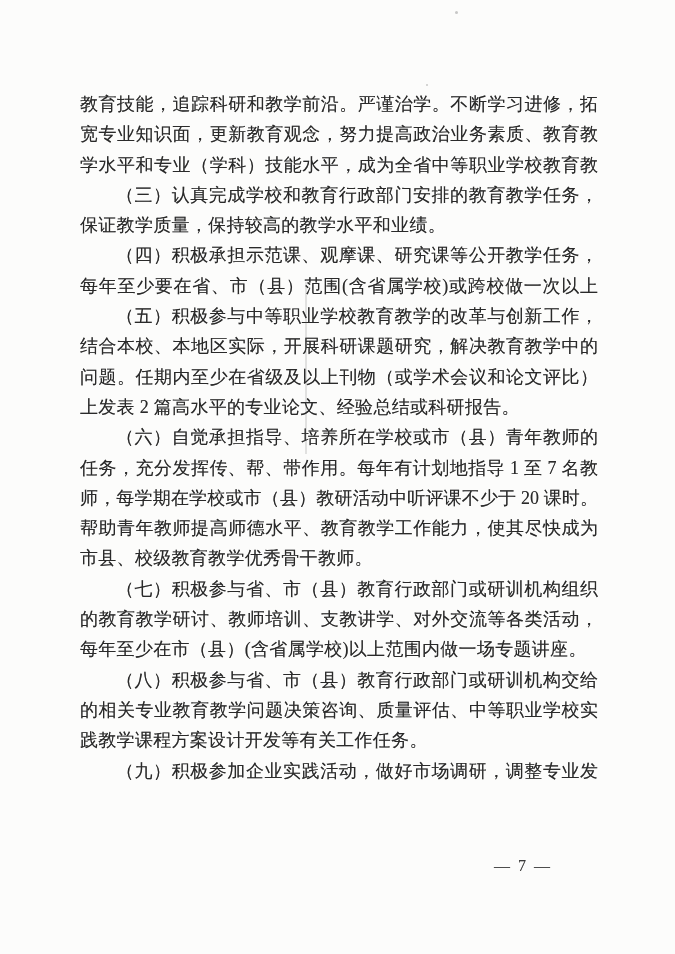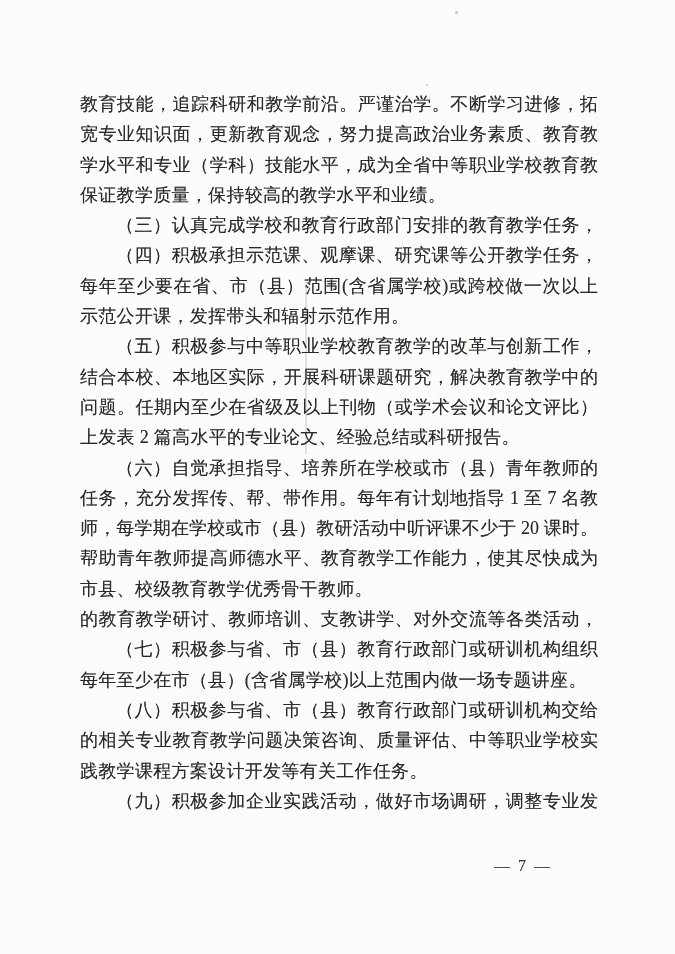--- a/index.html
+++ b/index.html
@@ -77,36 +77,35 @@
 </style>
 </head>
 <body>
 
 <div class="page">
 
   <div class="doc-body">
     <div class="line j">教育技能，追踪科研和教学前沿。严谨治学。不断学习进修，拓</div>
     <div class="line j">宽专业知识面，更新教育观念，努力提高政治业务素质、教育教</div>
     <div class="line j">学水平和专业（学科）技能水平，成为全省中等职业学校教育教</div>
+    <div class="line j in">（三）认真完成学校和教育行政部门安排的教育教学任务，</div>
     <div class="line">保证教学质量，保持较高的教学水平和业绩。</div>
-    <div class="line j in">（三）认真完成学校和教育行政部门安排的教育教学任务，</div>
     <div class="line j in">（四）积极承担示范课、观摩课、研究课等公开教学任务，</div>
     <div class="line j">每年至少要在省、市（县）范围(含省属学校)或跨校做一次以上</div>
-    <div class="line">示范公开课，发挥带头和辐射示范作用。</div>
     <div class="line j in">（五）积极参与中等职业学校教育教学的改革与创新工作，</div>
     <div class="line j">结合本校、本地区实际，开展科研课题研究，解决教育教学中的</div>
     <div class="line j">问题。任期内至少在省级及以上刊物（或学术会议和论文评比）</div>
     <div class="line">上发表 2 篇高水平的专业论文、经验总结或科研报告。</div>
     <div class="line j in">（六）自觉承担指导、培养所在学校或市（县）青年教师的</div>
     <div class="line j">任务，充分发挥传、帮、带作用。每年有计划地指导 1 至 7 名教</div>
     <div class="line j">师，每学期在学校或市（县）教研活动中听评课不少于 20 课时。</div>
     <div class="line j">帮助青年教师提高师德水平、教育教学工作能力，使其尽快成为</div>
     <div class="line">市县、校级教育教学优秀骨干教师。</div>
+    <div class="line j in">（七）积极参与省、市（县）教育行政部门或研训机构组织</div>
     <div class="line j">的教育教学研讨、教师培训、支教讲学、对外交流等各类活动，</div>
-    <div class="line j in">（七）积极参与省、市（县）教育行政部门或研训机构组织</div>
     <div class="line">每年至少在市（县）(含省属学校)以上范围内做一场专题讲座。</div>
     <div class="line j in">（八）积极参与省、市（县）教育行政部门或研训机构交给</div>
     <div class="line j">的相关专业教育教学问题决策咨询、质量评估、中等职业学校实</div>
     <div class="line">践教学课程方案设计开发等有关工作任务。</div>
     <div class="line j in">（九）积极参加企业实践活动，做好市场调研，调整专业发</div>
   </div>
 
   <div class="fold-line"></div>
   <div class="speck s1"></div>
   <div class="speck s2"></div>

